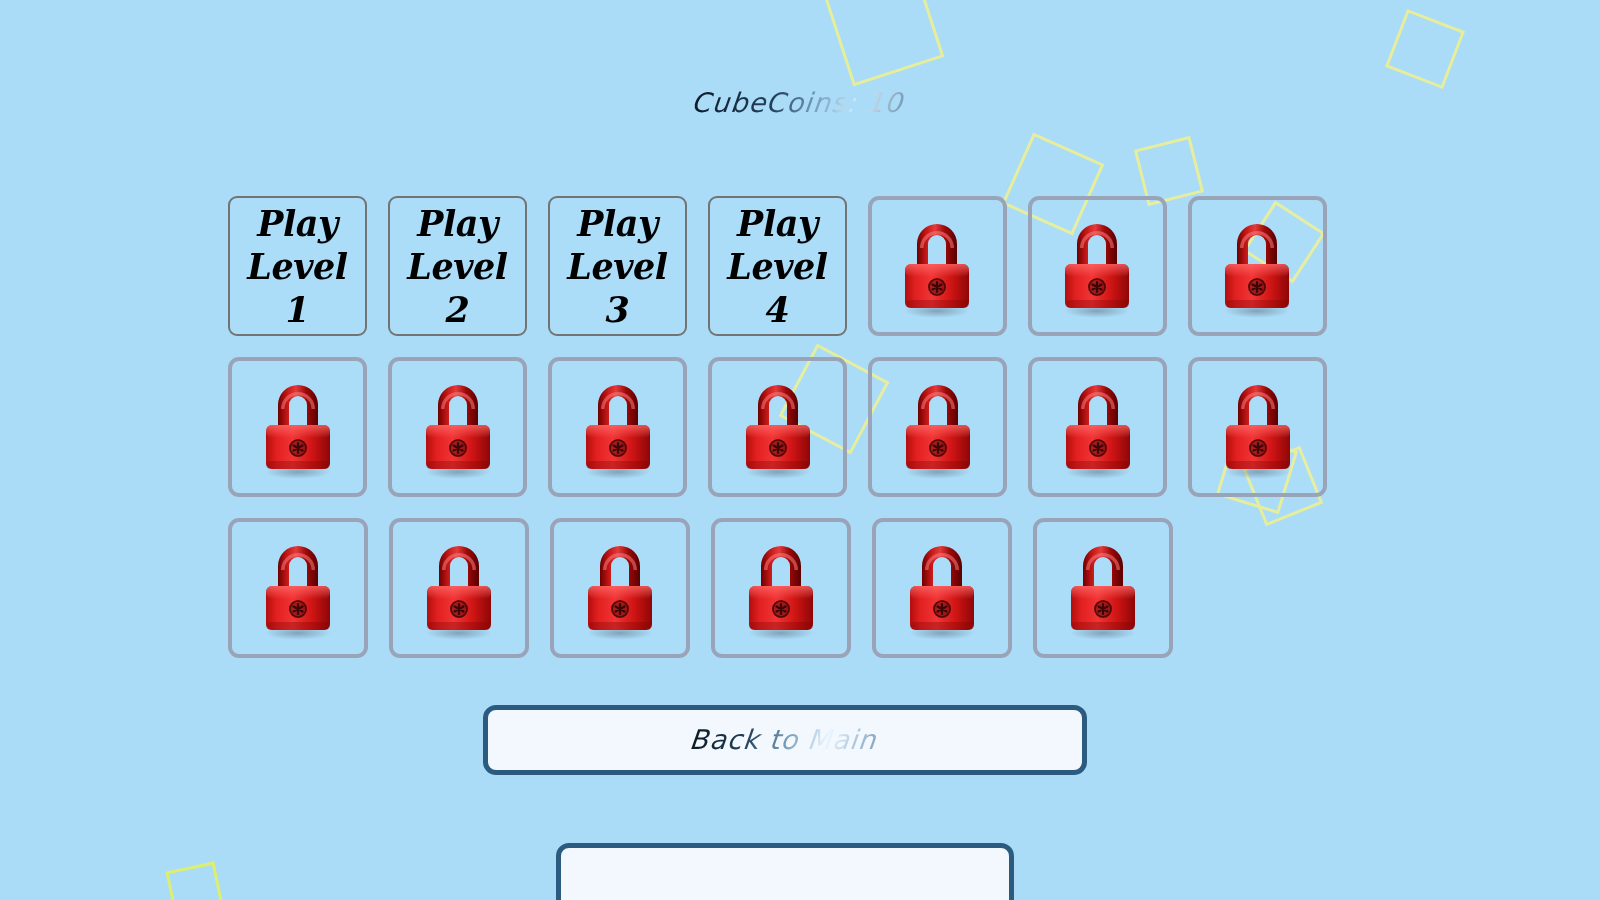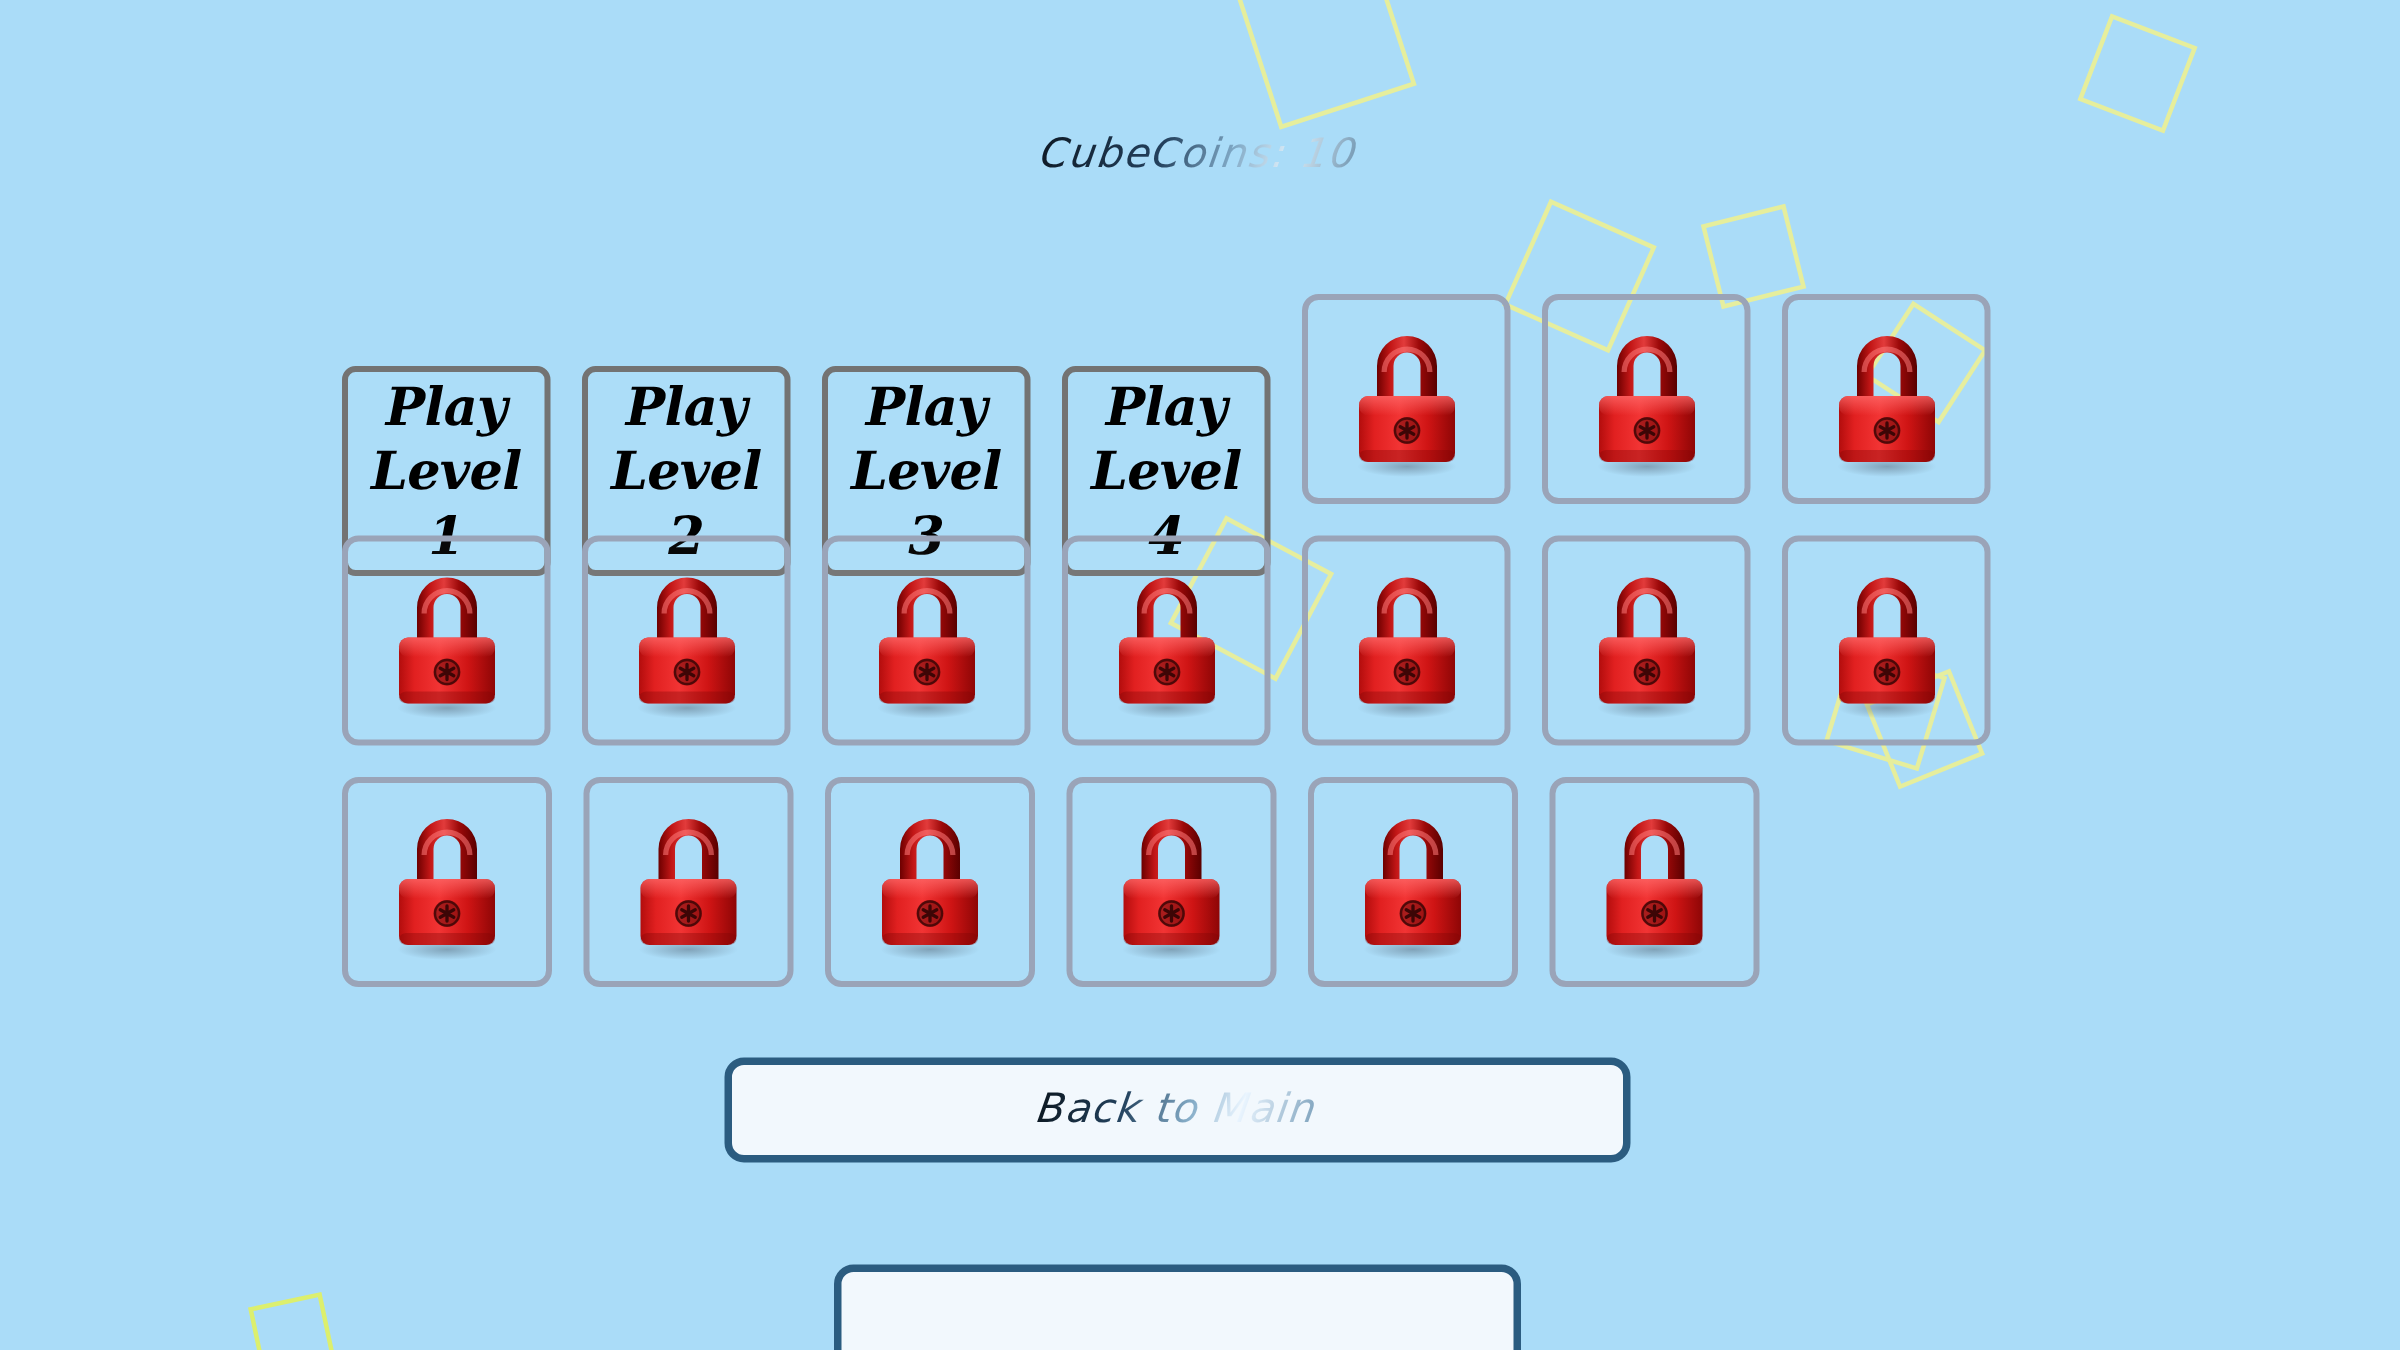--- a/index.html
+++ b/index.html
@@ -84,23 +84,22 @@
     margin-right: 21px;
     border-radius: 11px;
     background: rgba(255,255,255,0.03);
     display: flex;
     align-items: center;
     justify-content: center;
     text-align: center;
     position: relative;
   }
   .level-btn.unlocked {
-    border: 4px solid #737373;
+    border: 2px solid #737373;
     border-radius: 9px;
-    margin-top: 48px;
   }
   .level-btn.locked {
     border: 4px solid #9aa4b8;
   }
   .level-btn-label {
     font-family: "DejaVu Serif", serif;
     font-weight: bold;
     font-style: italic;
     font-size: 35px;
     line-height: 43px;

